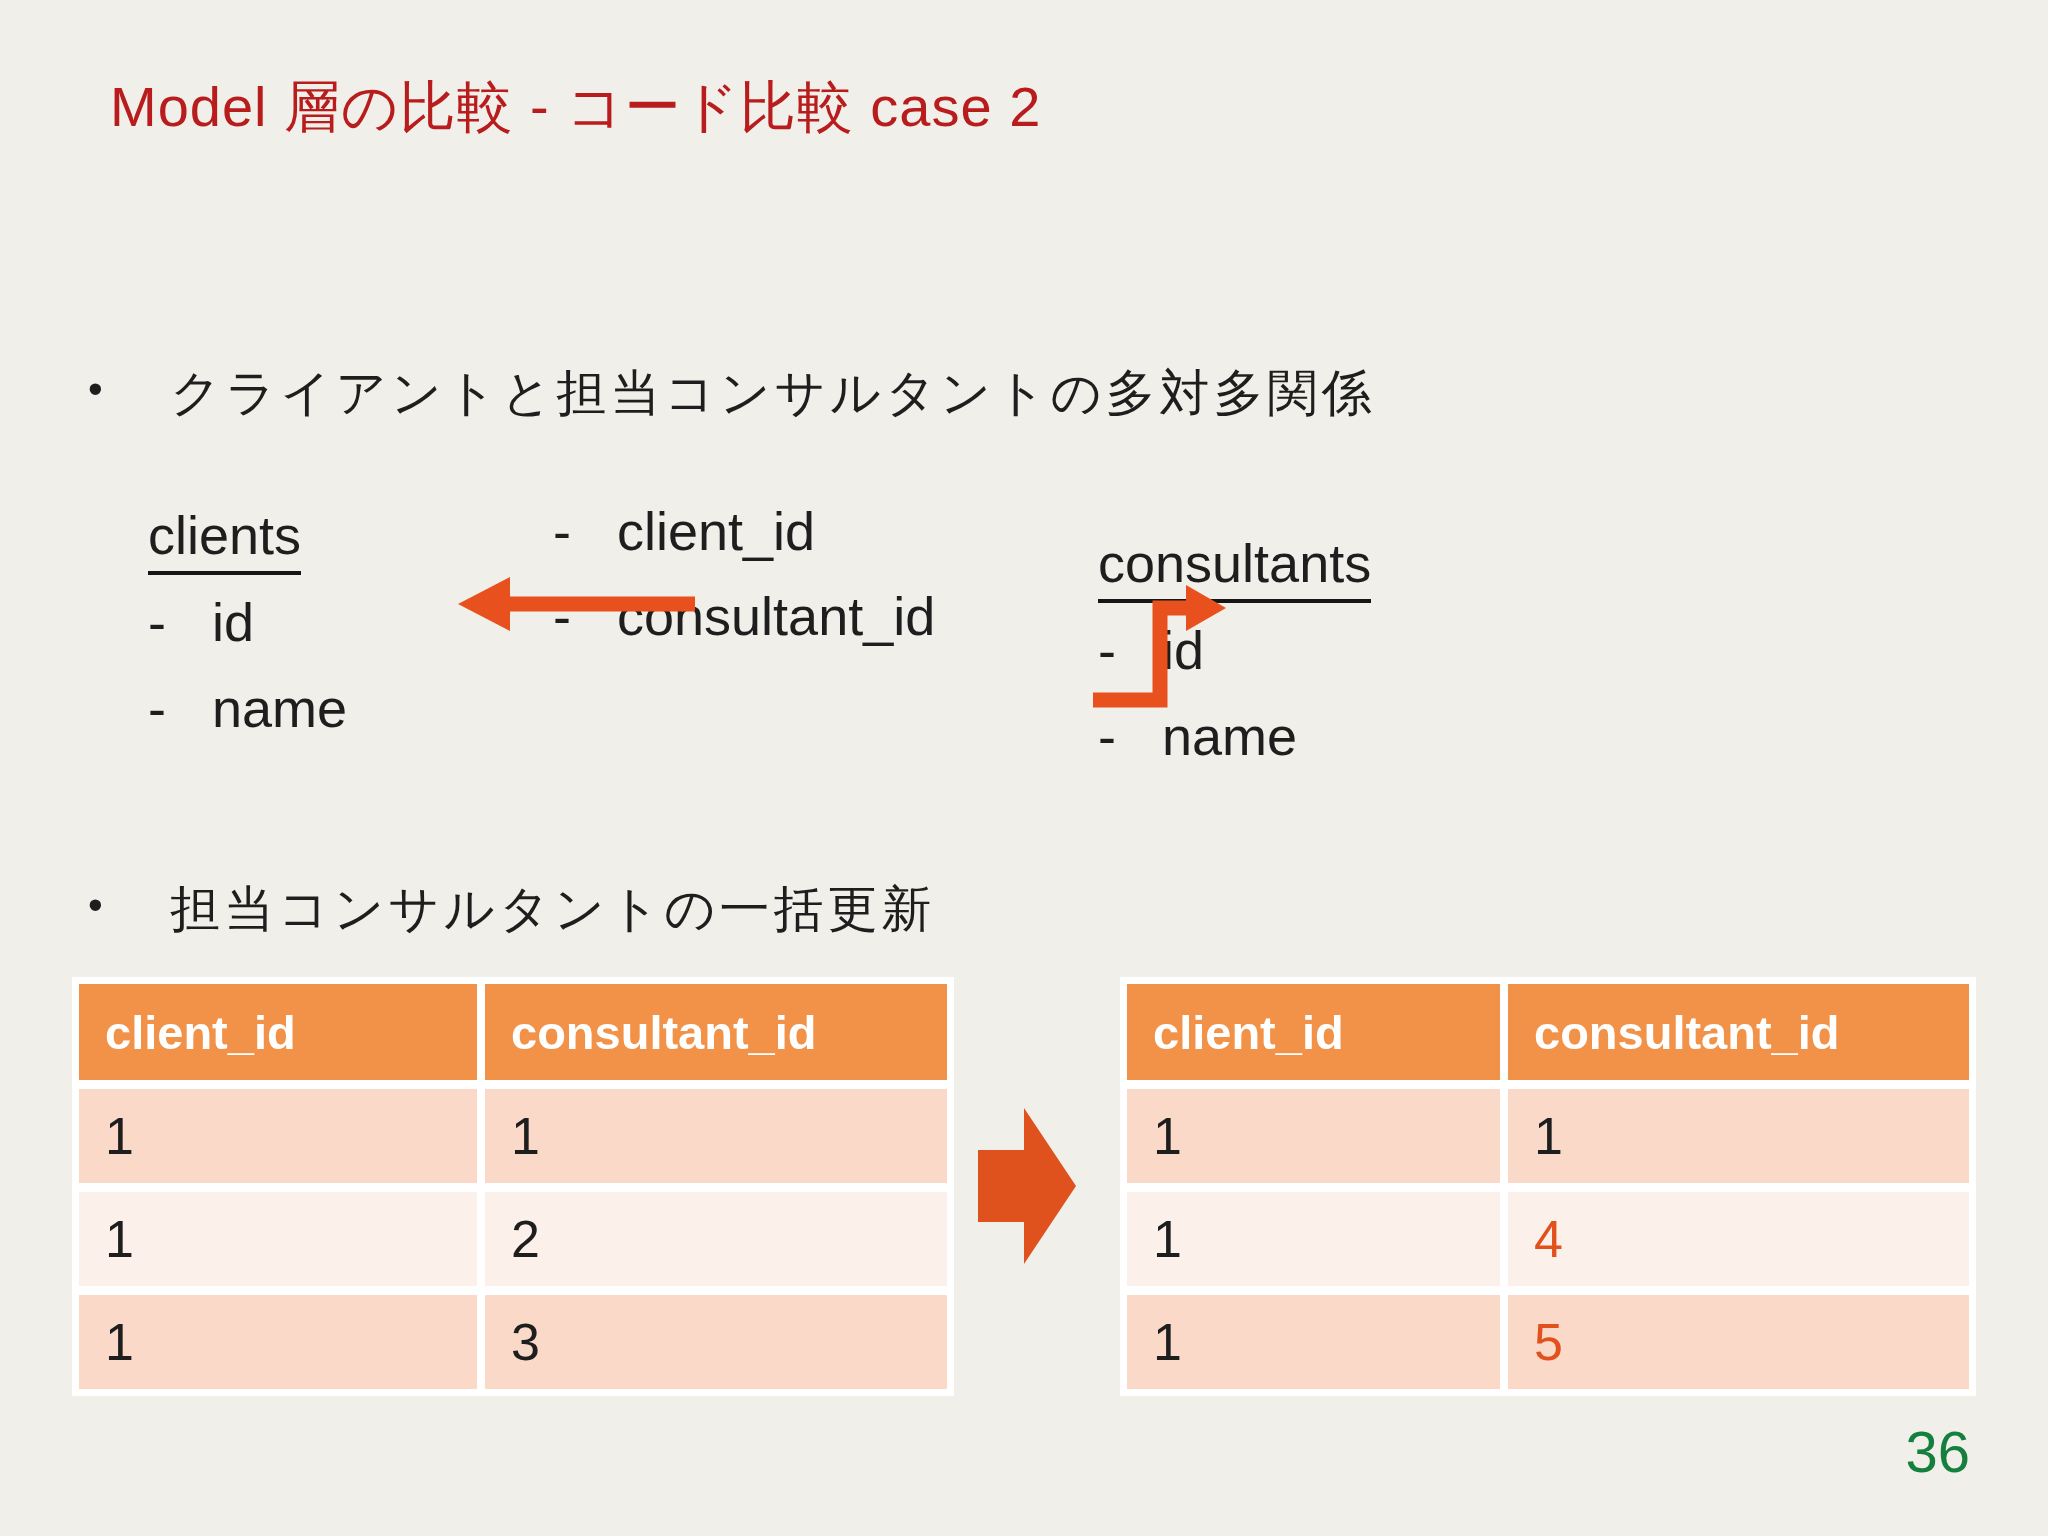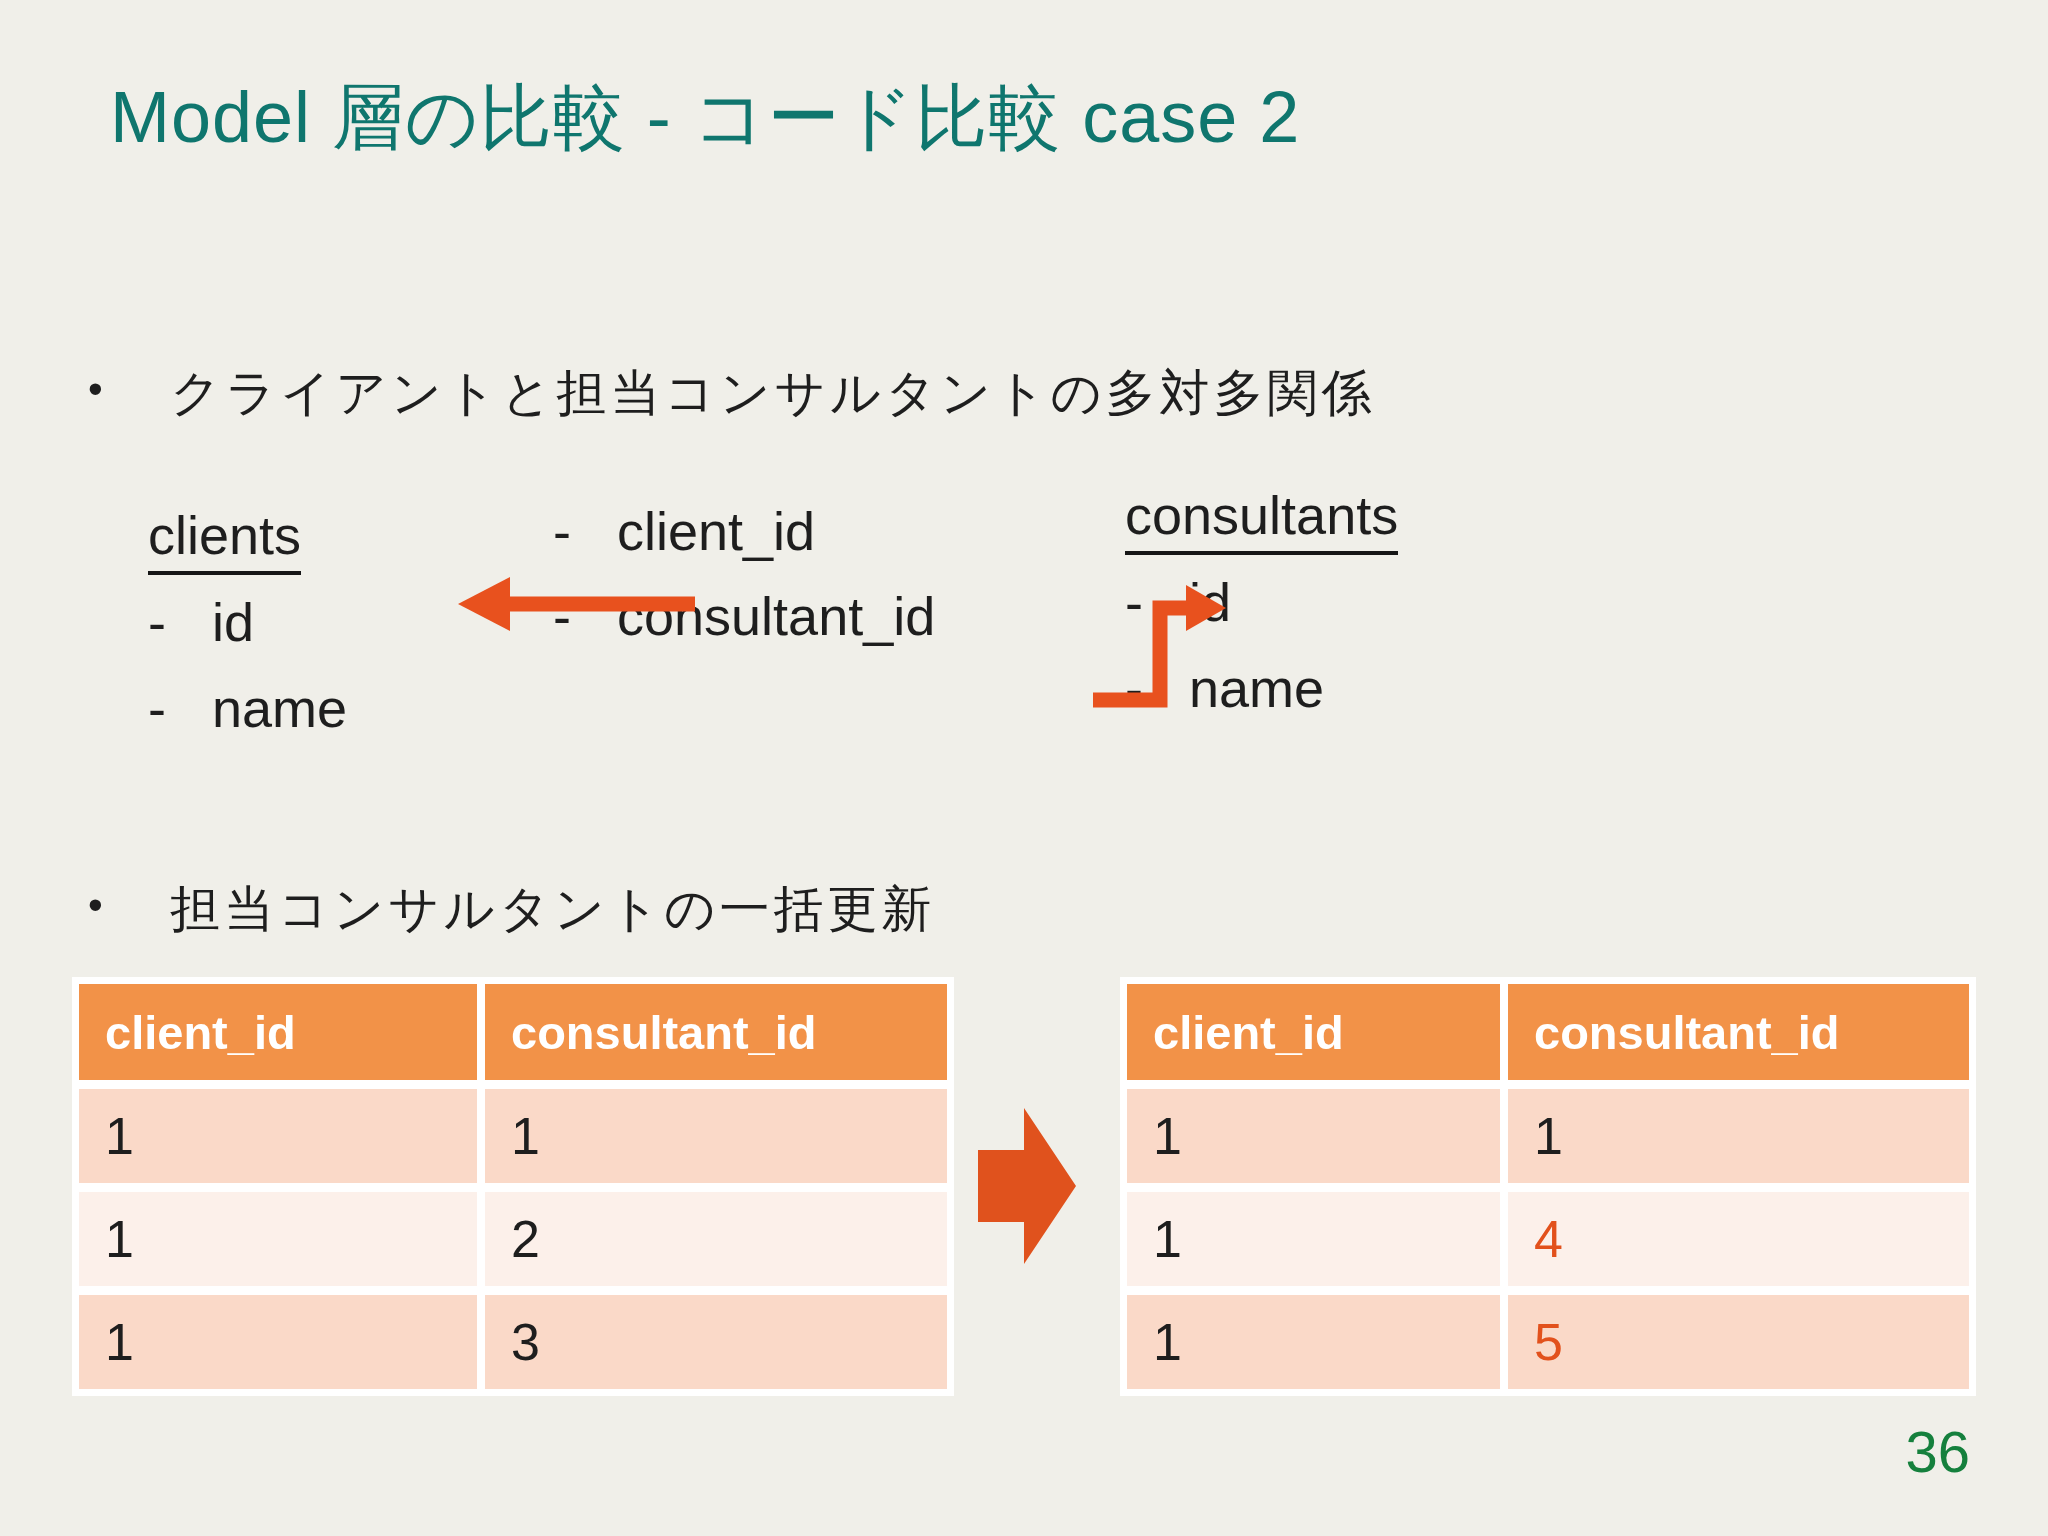--- a/index.html
+++ b/index.html
@@ -7,22 +7,22 @@
   .slide {
     position:relative;
     width:2048px; height:1536px;
     background:#F0EFE9;
     font-family:"Liberation Sans","DejaVu Sans",sans-serif;
     color:#1E1E1E;
     overflow:hidden;
   }
   .title {
     position:absolute; left:110px; top:70px;
-    font-size:72px; font-weight:400;
-    color:#0f766e; letter-spacing:1px;
+    font-size:56px; font-weight:400;
+    color:#b91c1c; letter-spacing:1px;
     white-space:nowrap;
   }
   .section-heading {
     position:absolute; left:86px; top:266px;
     font-size:50px; letter-spacing:4px;
   }
   .bullet-line {
     position:absolute; display:flex; align-items:flex-start;
     font-size:50px; letter-spacing:4px; white-space:nowrap;
   }
@@ -35,21 +35,21 @@
   .schema-col .tname {
     display:inline-block;
     border-bottom:4px solid #161616;
     padding-bottom:6px; line-height:1.1;
   }
   .schema-col .fields { margin-top:18px; }
   .schema-col .field { display:flex; line-height:1.1; margin-bottom:26px; }
   .schema-col .field .dash { width:64px; }
   #col-clients { left:148px;margin-top:20px; }
   #col-client-consultant { left:553px; }
-  #col-consultants { left:1125px; }
+  #col-consultants { left:1098px;margin-top:48px; }
 
   .overlay {
     position:absolute; left:0; top:0;
     width:2048px; height:1536px;
     pointer-events:none;
   }
 
   
   .data-table {
     position:absolute; top:977px;

